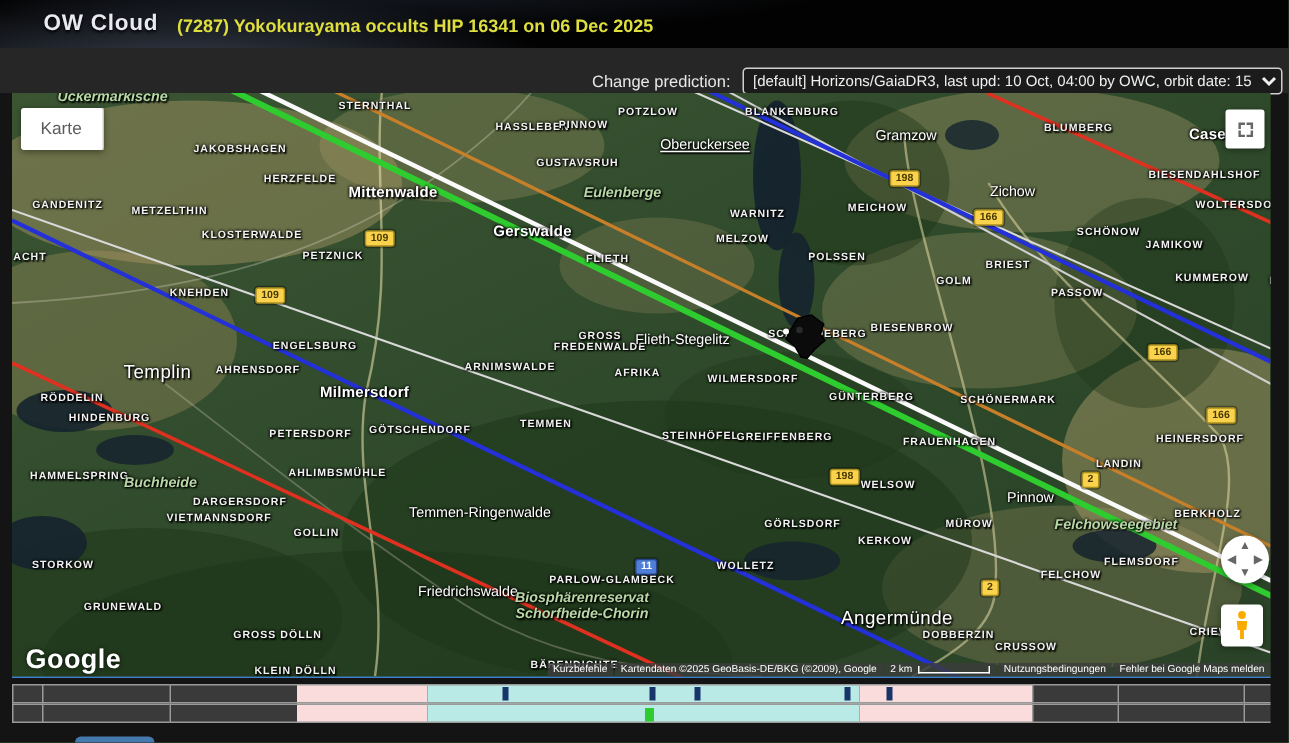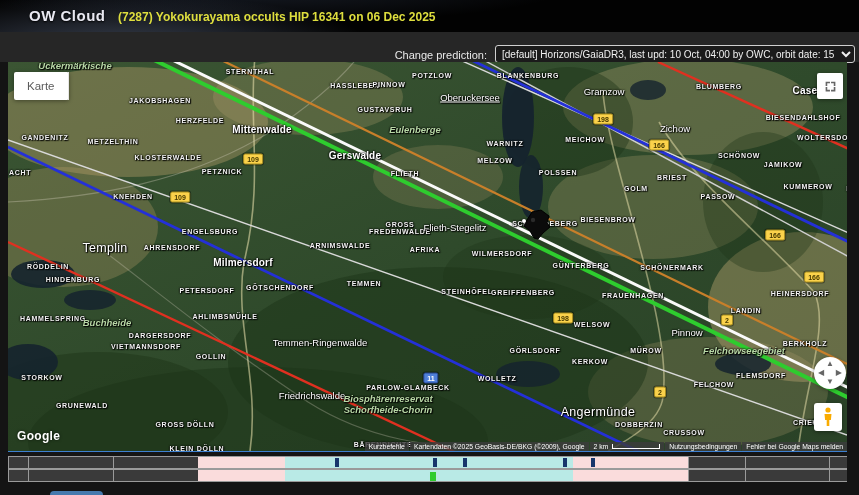--- a/index.html
+++ b/index.html
@@ -37,21 +37,21 @@
   
   .maptype{position:absolute;left:6px;top:10px;display:flex;background:#fff;border-radius:2px;box-shadow:0 1px 4px rgba(0,0,0,.4);height:28px;align-items:center;font-size:11.5px;}
   .maptype .mt{padding:0 13px;line-height:28px;cursor:pointer;color:#5b5b5b;}
   .maptype .mt.active{font-weight:700;color:#111;}
   .maptype .sep{width:1px;height:28px;background:#e6e6e6;}
   .fsbtn{position:absolute;right:4px;top:11px;width:26px;height:26px;background:#fff;border-radius:2px;box-shadow:0 1px 4px rgba(0,0,0,.4);display:flex;align-items:center;justify-content:center;}
   .panbtn{position:absolute;left:806px;top:295px;width:32px;height:32px;background:#fff;border-radius:50%;box-shadow:0 1px 4px rgba(0,0,0,.4);color:#666;}
   .panbtn span{position:absolute;font-size:8px;line-height:8px;}
   .panbtn .n{left:12px;top:3px;} .panbtn .s{left:12px;bottom:3px;} .panbtn .w{left:4px;top:12px;} .panbtn .e{right:4px;top:12px;}
   .pegman{position:absolute;left:806px;top:341px;width:28px;height:28px;background:#fff;border-radius:3px;box-shadow:0 1px 4px rgba(0,0,0,.4);display:flex;align-items:center;justify-content:center;}
-  .glogo{position:absolute;left:9px;top:367px;color:#fff;font-size:12px;font-weight:700;letter-spacing:.3px;text-shadow:0 0 3px rgba(0,0,0,.7);}
+  .glogo{position:absolute;left:9px;top:367px;color:#fff;font-size:18px;font-weight:700;letter-spacing:.3px;text-shadow:0 0 3px rgba(0,0,0,.7);}
   .attr{position:absolute;right:0;bottom:0;display:flex;gap:1px;font-size:6.8px;color:#fff;}
   .attr .abox{background:rgba(60,60,60,.82);padding:1px 4px;display:flex;align-items:center;white-space:nowrap;}
   .scalebar{display:inline-block;width:46px;height:4px;border:1px solid #fff;border-top:none;margin-left:4px;}
   .asteroid{position:absolute;pointer-events:none;}
   .stardot{position:absolute;width:4px;height:4px;border-radius:50%;background:#fff;box-shadow:0 0 2px #000;}
 
   
   .timeline{position:absolute;left:8px;top:456px;width:839px;}
   .trow{position:relative;display:flex;height:13px;box-sizing:border-box;}
   .tseg{box-sizing:border-box;height:13px;border-top:1px solid #9a9a9a;border-bottom:1px solid #9a9a9a;}

